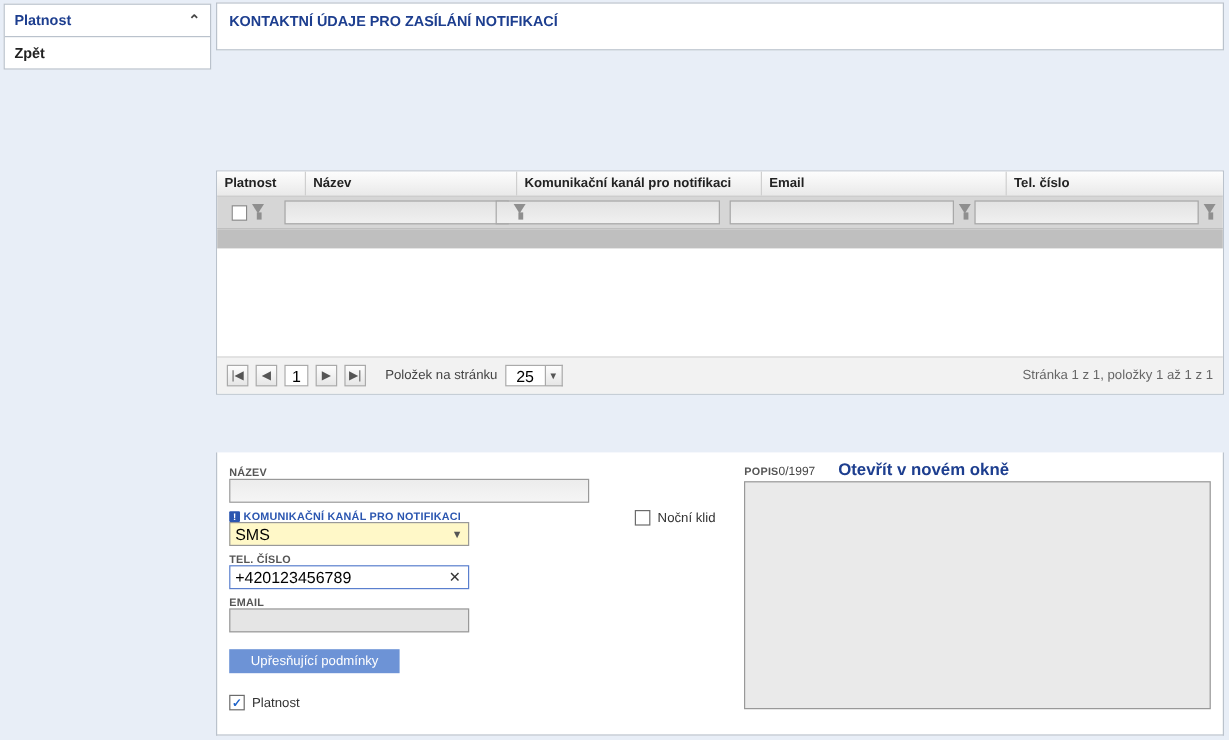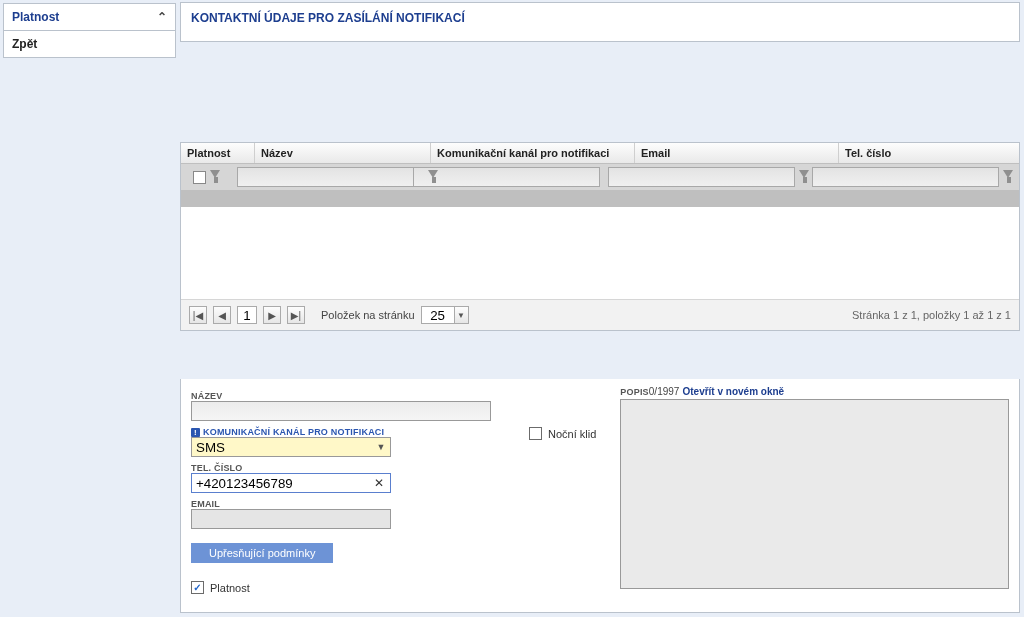--- a/index.html
+++ b/index.html
@@ -265,21 +265,21 @@
   .btn-inline {
     background:#6d93d6; color:#fff; border:none;
     height:20px; padding:0 18px; font-size:11px; cursor:pointer;
     margin-top:14px;
   }
 
   .popis-head {
     display:flex; justify-content:flex-start; align-items:baseline;
   }
   .counter { font-size:10px; color:#444; }
-  .openlink { color:#1d3e8f; font-size:10px; cursor:pointer; font-weight:bold; margin-left:0; }
+  .openlink { color:#1d3e8f; font-size:14px; cursor:pointer; font-weight:bold; margin-left:16px; }
   .popis-box {
     width:100%; height:190px; border:1px solid #999;
     background:#eaeaea; resize:none; margin-top:2px;
   }
   .nocni-row { display:flex; align-items:center; gap:6px; margin-top:42px; margin-left:4px;}
   .mid-col { display:flex; flex-direction:column; }
 </style>
 </head>
 <body>
 

